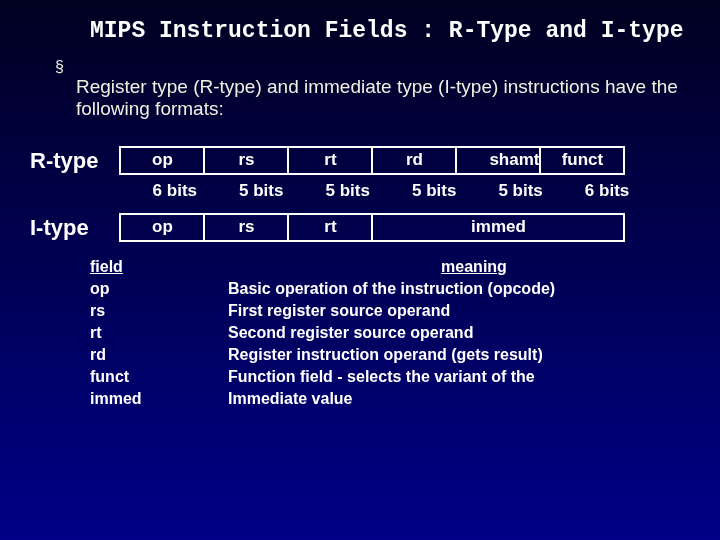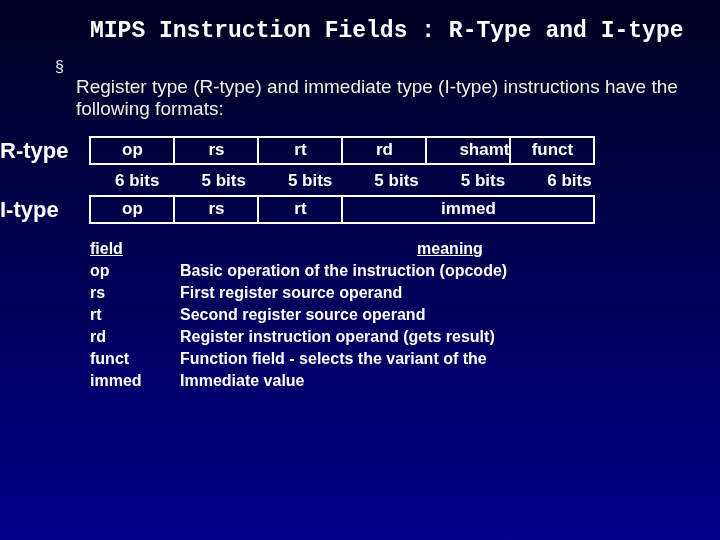--- a/index.html
+++ b/index.html
@@ -33,21 +33,22 @@
     line-height: 22px;
   }
   .bullet-text {
     font-family: "Trebuchet MS", "Comic Sans MS", sans-serif;
     font-size: 19px;
     color: #f0f0e0;
     line-height: 22px;
     margin-top: 20px;
   }
   .type-section {
-    margin-top: 2px;
+    padding-left: 30px;
+    margin-top: 12px;
   }
   .type-label {
     font-family: Arial, sans-serif;
     font-weight: bold;
     font-size: 22px;
     color: #ffffff;
     display: inline-block;
     width: 85px;
     vertical-align: middle;
   }
@@ -76,34 +77,35 @@
     padding-left: 115px;
     margin-top: 6px;
     margin-bottom: 4px;
   }
   .bits-cell {
     display: inline-block;
     font-family: Arial, sans-serif;
     font-weight: bold;
     font-size: 17px;
     color: #ffffff;
-    text-align: left;
+    text-align: right;
     width: 82px;
   }
   .defs {
     margin-top: 14px;
     padding-left: 90px;
   }
   .def-row {
     display: flex;
     font-family: Arial, sans-serif;
     font-weight: bold;
     font-size: 16px;
     line-height: 22px;
     color: #ffffff;
+    gap: 48px;
   }
   .def-term {
     width: 90px;
   }
   .def-term.head {
     text-decoration: underline;
   }
   .def-mean {
     flex: 1;
   }

